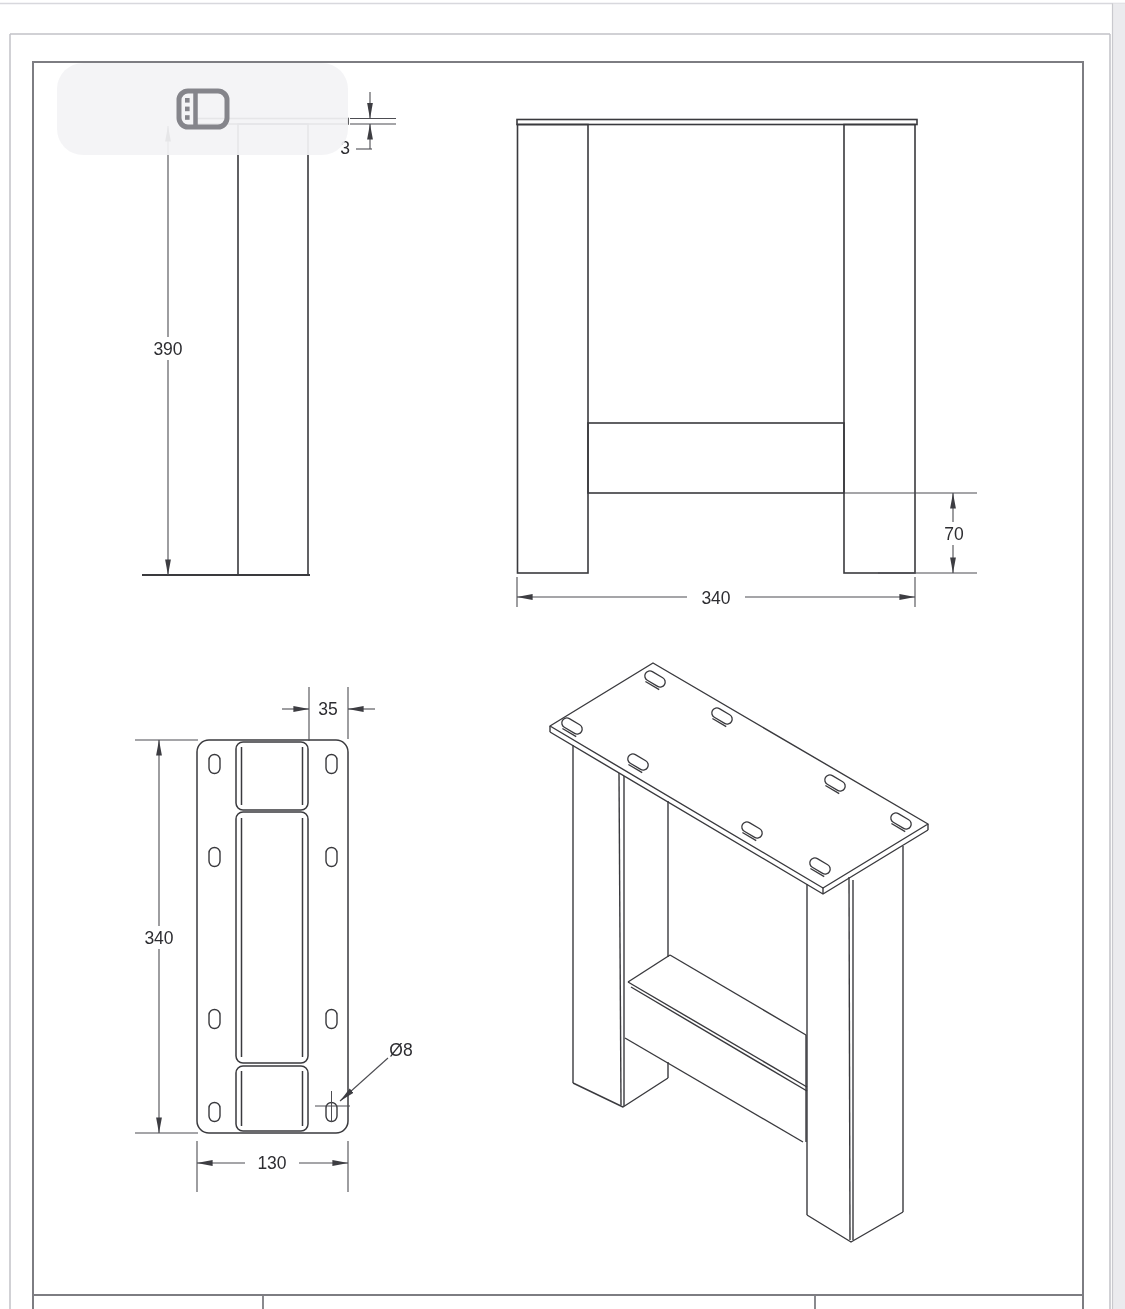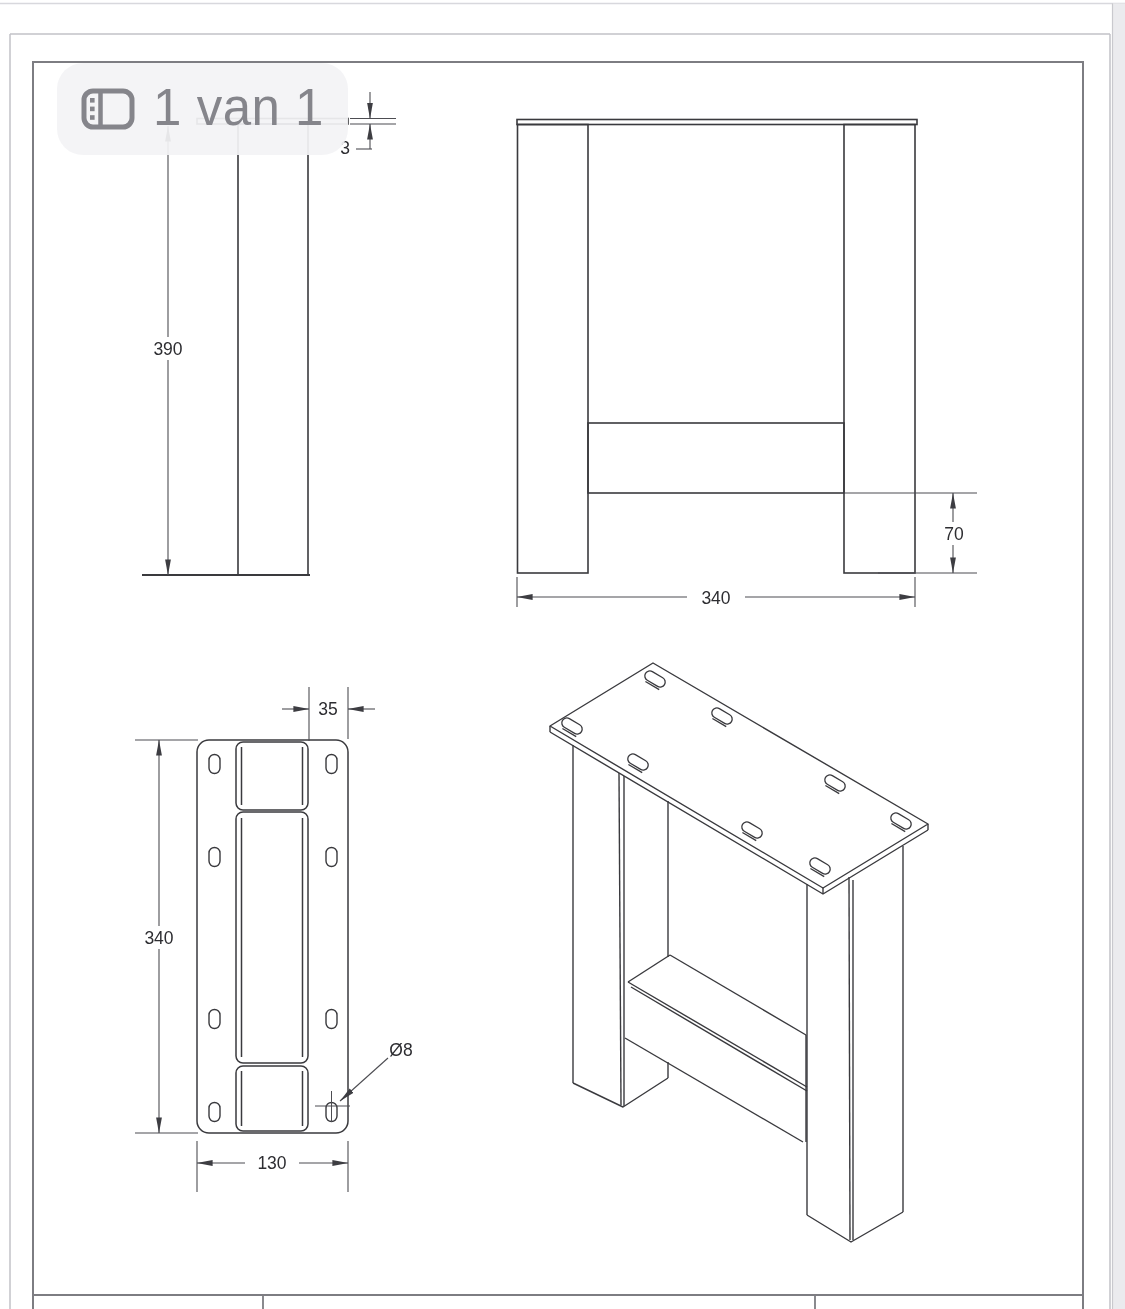--- a/index.html
+++ b/index.html
@@ -21,21 +21,20 @@
 <div class="stage">
 
   <div class="badge">
     <svg width="54" height="42" viewBox="0 0 54 42">
       <rect x="3" y="3" width="48" height="36" rx="9" fill="none" stroke="#85858b" stroke-width="5"></rect>
       <line x1="19.5" y1="4" x2="19.5" y2="38" stroke="#85858b" stroke-width="4.5"></line>
       <rect x="9" y="10" width="4.6" height="4.6" fill="#85858b"></rect>
       <rect x="9" y="18.6" width="4.6" height="4.6" fill="#85858b"></rect>
       <rect x="9" y="27.2" width="4.6" height="4.6" fill="#85858b"></rect>
     </svg>
-    <span class="badge-label">1 van 1</span>
   </div>
 
   <svg class="canvas" width="1125" height="1309" viewBox="0 0 1125 1309">
     <defs>
       <marker id="ae" markerWidth="17" markerHeight="9" refX="15.6" refY="4.5" orient="auto-start-reverse" markerUnits="userSpaceOnUse">
         <path d="M0,1.6 L15.8,4.5 L0,7.4 Z" fill="#3d3d42"></path>
       </marker>
     </defs>
 
     <g>

